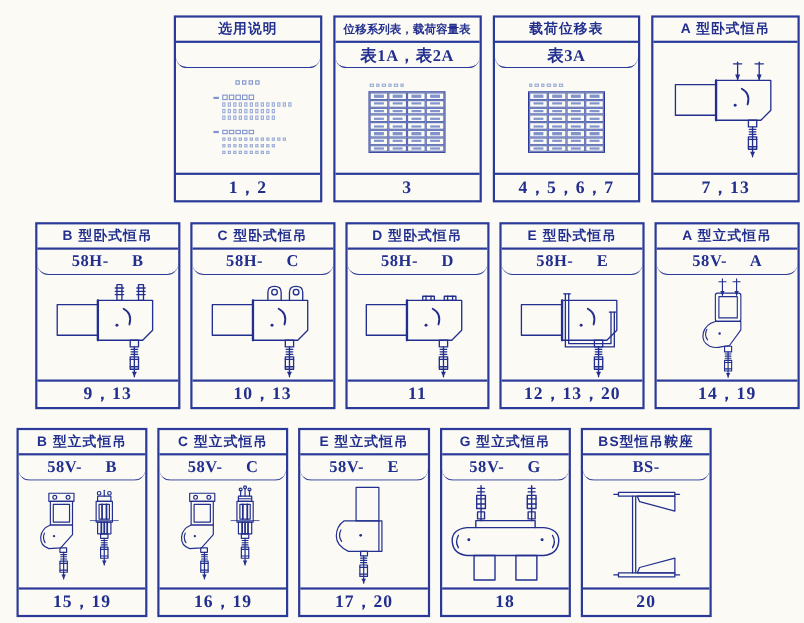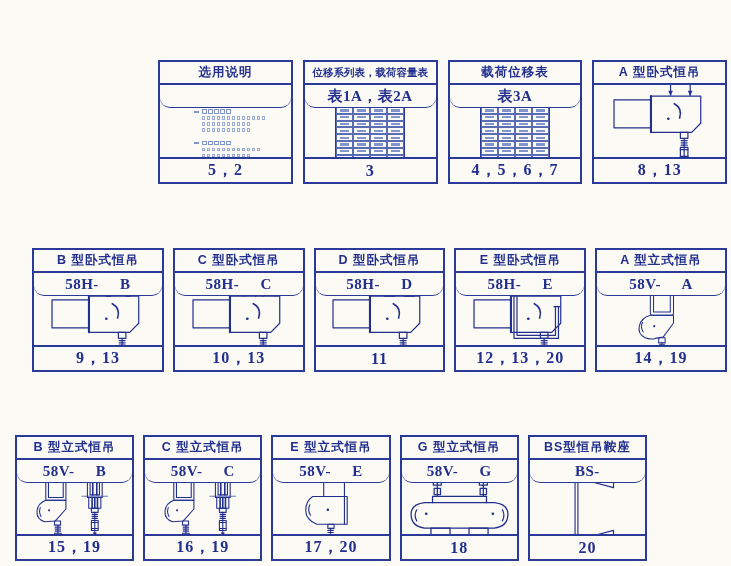--- a/index.html
+++ b/index.html
@@ -12,21 +12,21 @@
     width:731px;height:566px;position:relative;overflow:hidden;
     background:var(--paper);
     font-family:"Liberation Sans",sans-serif;color:var(--ink-strong);
   }
   .row{position:absolute;display:flex;}
   #row1{left:158px;top:14px;width:569px;height:170px;gap:10px;}
   #row2{left:15px;top:202px;width:712px;height:170px;gap:9px;padding-left:17px;}
   #row3{left:15px;top:389px;width:632px;height:172px;gap:9px;}
   .panel{
     flex:1;border:2px solid var(--ink);display:flex;flex-direction:column;
-    background:var(--paper);min-width:0;margin-top:46px;
+    background:var(--paper);min-width:0;
   }
   .p-title{
     height:23px;flex:0 0 23px;display:flex;align-items:center;justify-content:center;
     border-bottom:2px solid var(--ink);font-weight:bold;font-size:12.5px;
     letter-spacing:1px;white-space:nowrap;overflow:hidden;
   }
   .p-title.small{font-size:10.5px;letter-spacing:0;}
   .p-code{
     height:23px;flex:0 0 23px;display:flex;align-items:center;justify-content:center;
     border-bottom:1.6px solid var(--ink);
@@ -159,21 +159,21 @@
             <span class="nb sm"></span>
             <span class="nb sm"></span>
             <span class="nb sm"></span>
             <span class="nb sm"></span>
             <span class="nb sm"></span>
             <span class="nb sm"></span>
             <span class="nb sm"></span>
           </div>
         </div>
       </div>
-    <div class="p-pages">5，2</div>
+    <div class="p-pages">1，2</div>
   </div>
     <div class="panel">
     <div class="p-title small">位移系列表，载荷容量表</div>
     <div class="p-code">表1A，表2A</div>
     <div class="p-fig">
         <div class="mtw">
           <div class="mt-cap">
             <span class="nb sm"></span>
             <span class="nb sm"></span>
             <span class="nb sm"></span>
@@ -419,21 +419,21 @@
   <line x1="93" y1="87" x2="101" y2="87"></line>
   <line x1="93" y1="90" x2="101" y2="90"></line>
   <line x1="93" y1="93" x2="101" y2="93"></line>
   <rect x="92" y="96" width="10" height="15"></rect>
   <line x1="92" y1="99" x2="102" y2="99"></line>
   <line x1="92" y1="108" x2="102" y2="108"></line>
   <path d="M 94 114 L 97 120 L 100 114 Z" fill="currentColor" stroke="none"></path>
           </g>
         </svg>
       </div>
-    <div class="p-pages">8，13</div>
+    <div class="p-pages">7，13</div>
   </div>
   </div>
 <div class="row" id="row2">
     <div class="panel">
     <div class="p-title">B 型卧式恒吊</div>
     <div class="p-code">58H-     B</div>
     <div class="p-fig">
         <svg class="fig" viewBox="0 0 130 122">
           <g fill="none" stroke="currentColor" stroke-width="1.6" stroke-linejoin="round" stroke-linecap="round">
   <rect x="4" y="33" width="49" height="37"></rect>

